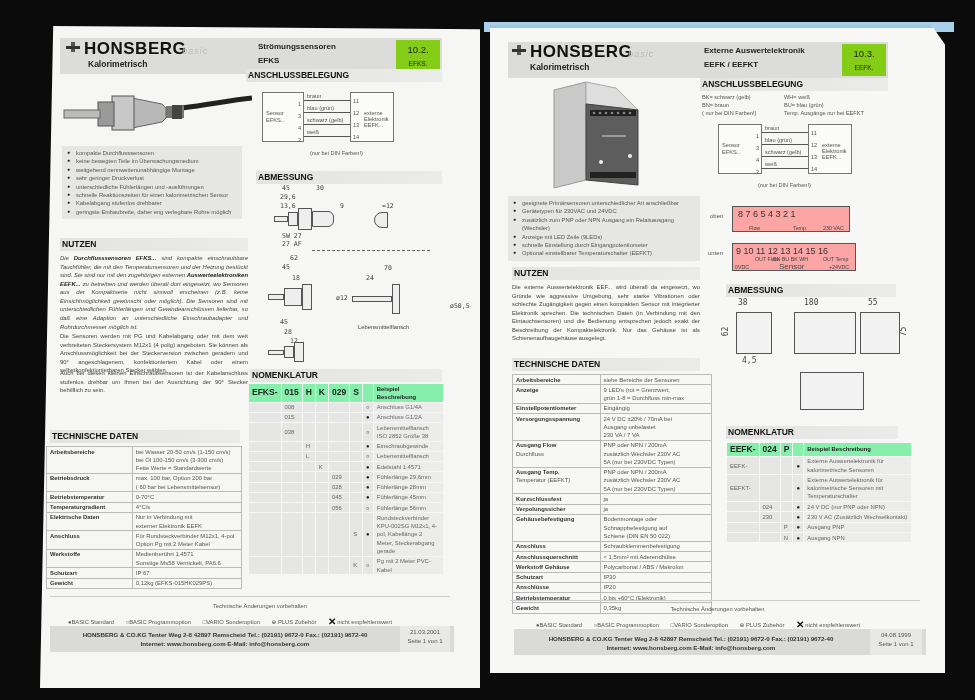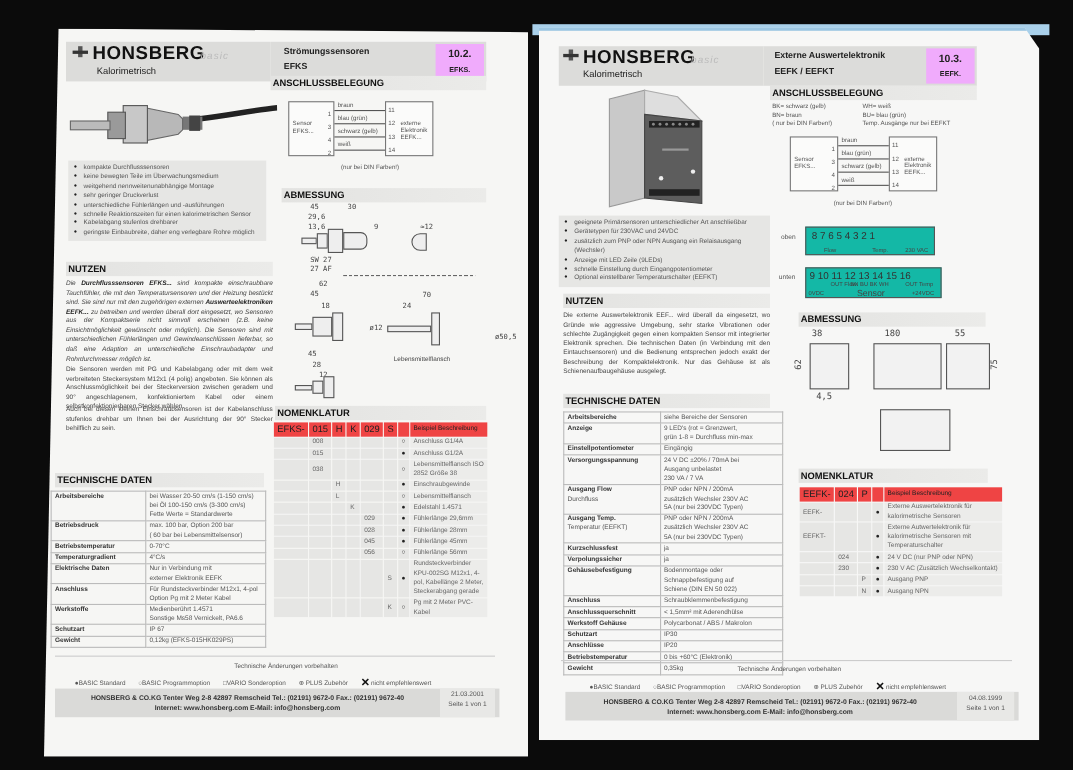--- a/index.html
+++ b/index.html
@@ -14,43 +14,43 @@
     clip-path: polygon(3% 0%, 100% 0.5%, 100% 100%, 0% 100%); }
   #page-right { left: 490px; top: 25px; width: 455px; height: 648px; background: #f7f7f6;
     border-top: 3px solid #9cc6e2; clip-path: polygon(0 0, 97% 0, 100% 3%, 100% 100%, 0 100%); }
   .blue-edge { position: absolute; left: 484px; top: 22px; width: 470px; height: 10px; background: #a9d0ea; }
 
   .hdr { position: absolute; background: #dcdcda; height: 36px; }
   .logo { position: absolute; font-weight: bold; font-size: 17px; letter-spacing: 0.5px; color: #111; }
   .logo .eagle { display: inline-block; width: 14px; height: 10px; margin-right: 4px; vertical-align: 2px;
      background: linear-gradient(#333,#333) center/14px 3px no-repeat, linear-gradient(#555,#555) center/4px 10px no-repeat; }
   .logo .basic { font-weight: normal; font-size: 9px; color: #bbb; letter-spacing: 1px; margin-left: -4px; font-style: italic; }
-  .sub { position: absolute; font-size: 8.5px; font-weight: normal; color: #222; }
+  .sub { position: absolute; font-size: 8.5px; font-weight: bold; color: #222; }
   .title1 { position: absolute; font-weight: bold; font-size: 8px; color: #222; }
-  .sec-box { position: absolute; background: #f0abfc; width: 44px; height: 32px; text-align: center; font-weight: bold; color: #222; }
+  .sec-box { position: absolute; background: #84cc16; width: 44px; height: 32px; text-align: center; font-weight: normal; color: #222; }
   .sec-box .n { font-size: 9.5px; display: block; padding-top: 4px; }
   .sec-box .c { font-size: 6.5px; display: block; padding-top: 3px; }
 
   .sec { position: absolute; font-weight: bold; font-size: 8.5px; color: #111; background: linear-gradient(90deg, #e3e3e1, #ebebe9); padding: 1px 2px; }
 
   .bullets { position: absolute; background: #e6e6e4; padding: 3px 4px; }
   .bullets li { list-style: none; position: relative; padding-left: 10px; color: #555; font-size: 5.8px; line-height: 1.45; }
   .bullets li::before { content: "\25CF"; position: absolute; left: 1px; font-size: 5px; color: #222; }
 
   .para { position: absolute; text-align: justify; color: #444; font-size: 5.9px; line-height: 1.45; }
   .para b { color: #222; }
 
   table.td { position: absolute; border-collapse: collapse; font-size: 5.9px; }
   table.td td { border: 1px solid #bbb; padding: 0.5px 3px; vertical-align: top; color: #555; line-height: 1.4; }
   table.td td.k { font-weight: bold; color: #333; width: 44%; }
   table.td td.k span.s { font-weight: normal; display: block; color: #555; }
 
   table.nom { position: absolute; border-collapse: separate; border-spacing: 1px; font-size: 5.9px; }
   table.nom td { background: #e6e6e4; padding: 0.5px 3px; color: #666; vertical-align: middle; line-height: 1.4; }
-  table.nom tr.head td { font-weight: normal; font-size: 8.5px; color: #222; background: #ef4444; }
+  table.nom tr.head td { font-weight: bold; font-size: 8.5px; color: #222; background: #86efac; }
   table.nom tr.head td.bs { font-size: 5.9px; }
   table.nom td.dot { text-align: center; color: #222; width: 10px; }
   table.nom td.desc { background: #ececea; }
 
   .wiring { position: absolute; font-size: 5.6px; color: #555; }
   .wiring .box { position: absolute; border: 1px solid #777; background: #fbfbfa; }
   .wiring .line { position: absolute; height: 1px; background: #555; }
   .wiring .t { position: absolute; white-space: nowrap; }
 
   .dim { position: absolute; }
@@ -62,21 +62,21 @@
   .legend { position: absolute; font-size: 5.8px; color: #555; white-space: nowrap; }
   .legend span { margin-right: 10px; }
   .legend .x { font-size: 10px; color: #111; font-weight: bold; vertical-align: -1px; margin-right: 1px; }
   .footbar { position: absolute; background: #dadad8; height: 26px; }
   .footbar .addr { position: absolute; text-align: center; font-weight: bold; font-size: 6.2px; color: #333; line-height: 1.5; }
   .footbar .date { position: absolute; background: #e8e8e6; text-align: center; font-size: 6px; color: #555; line-height: 1.5; padding-top: 2px; }
 
   .photo { position: absolute; }
   .hr { position: absolute; height: 1px; background: #ccc; }
   .conn { position: absolute; font-size: 5.6px; color: #555; }
-  .term { position: absolute; border: 1px solid #555; background: #14b8a6; }
+  .term { position: absolute; border: 1px solid #555; background: #fca5a5; }
   .term .nums { position: absolute; font-size: 9px; color: #333; letter-spacing: 0; white-space: nowrap; }
   .term .lbl { position: absolute; font-size: 5.3px; color: #444; white-space: nowrap; }
 </style>
 </head>
 <body>
 
 <div class="blue-edge"></div>
 
 <div class="page" id="page-left">
   <div class="hdr" style="left:20px;top:12px;width:186px;"></div>

